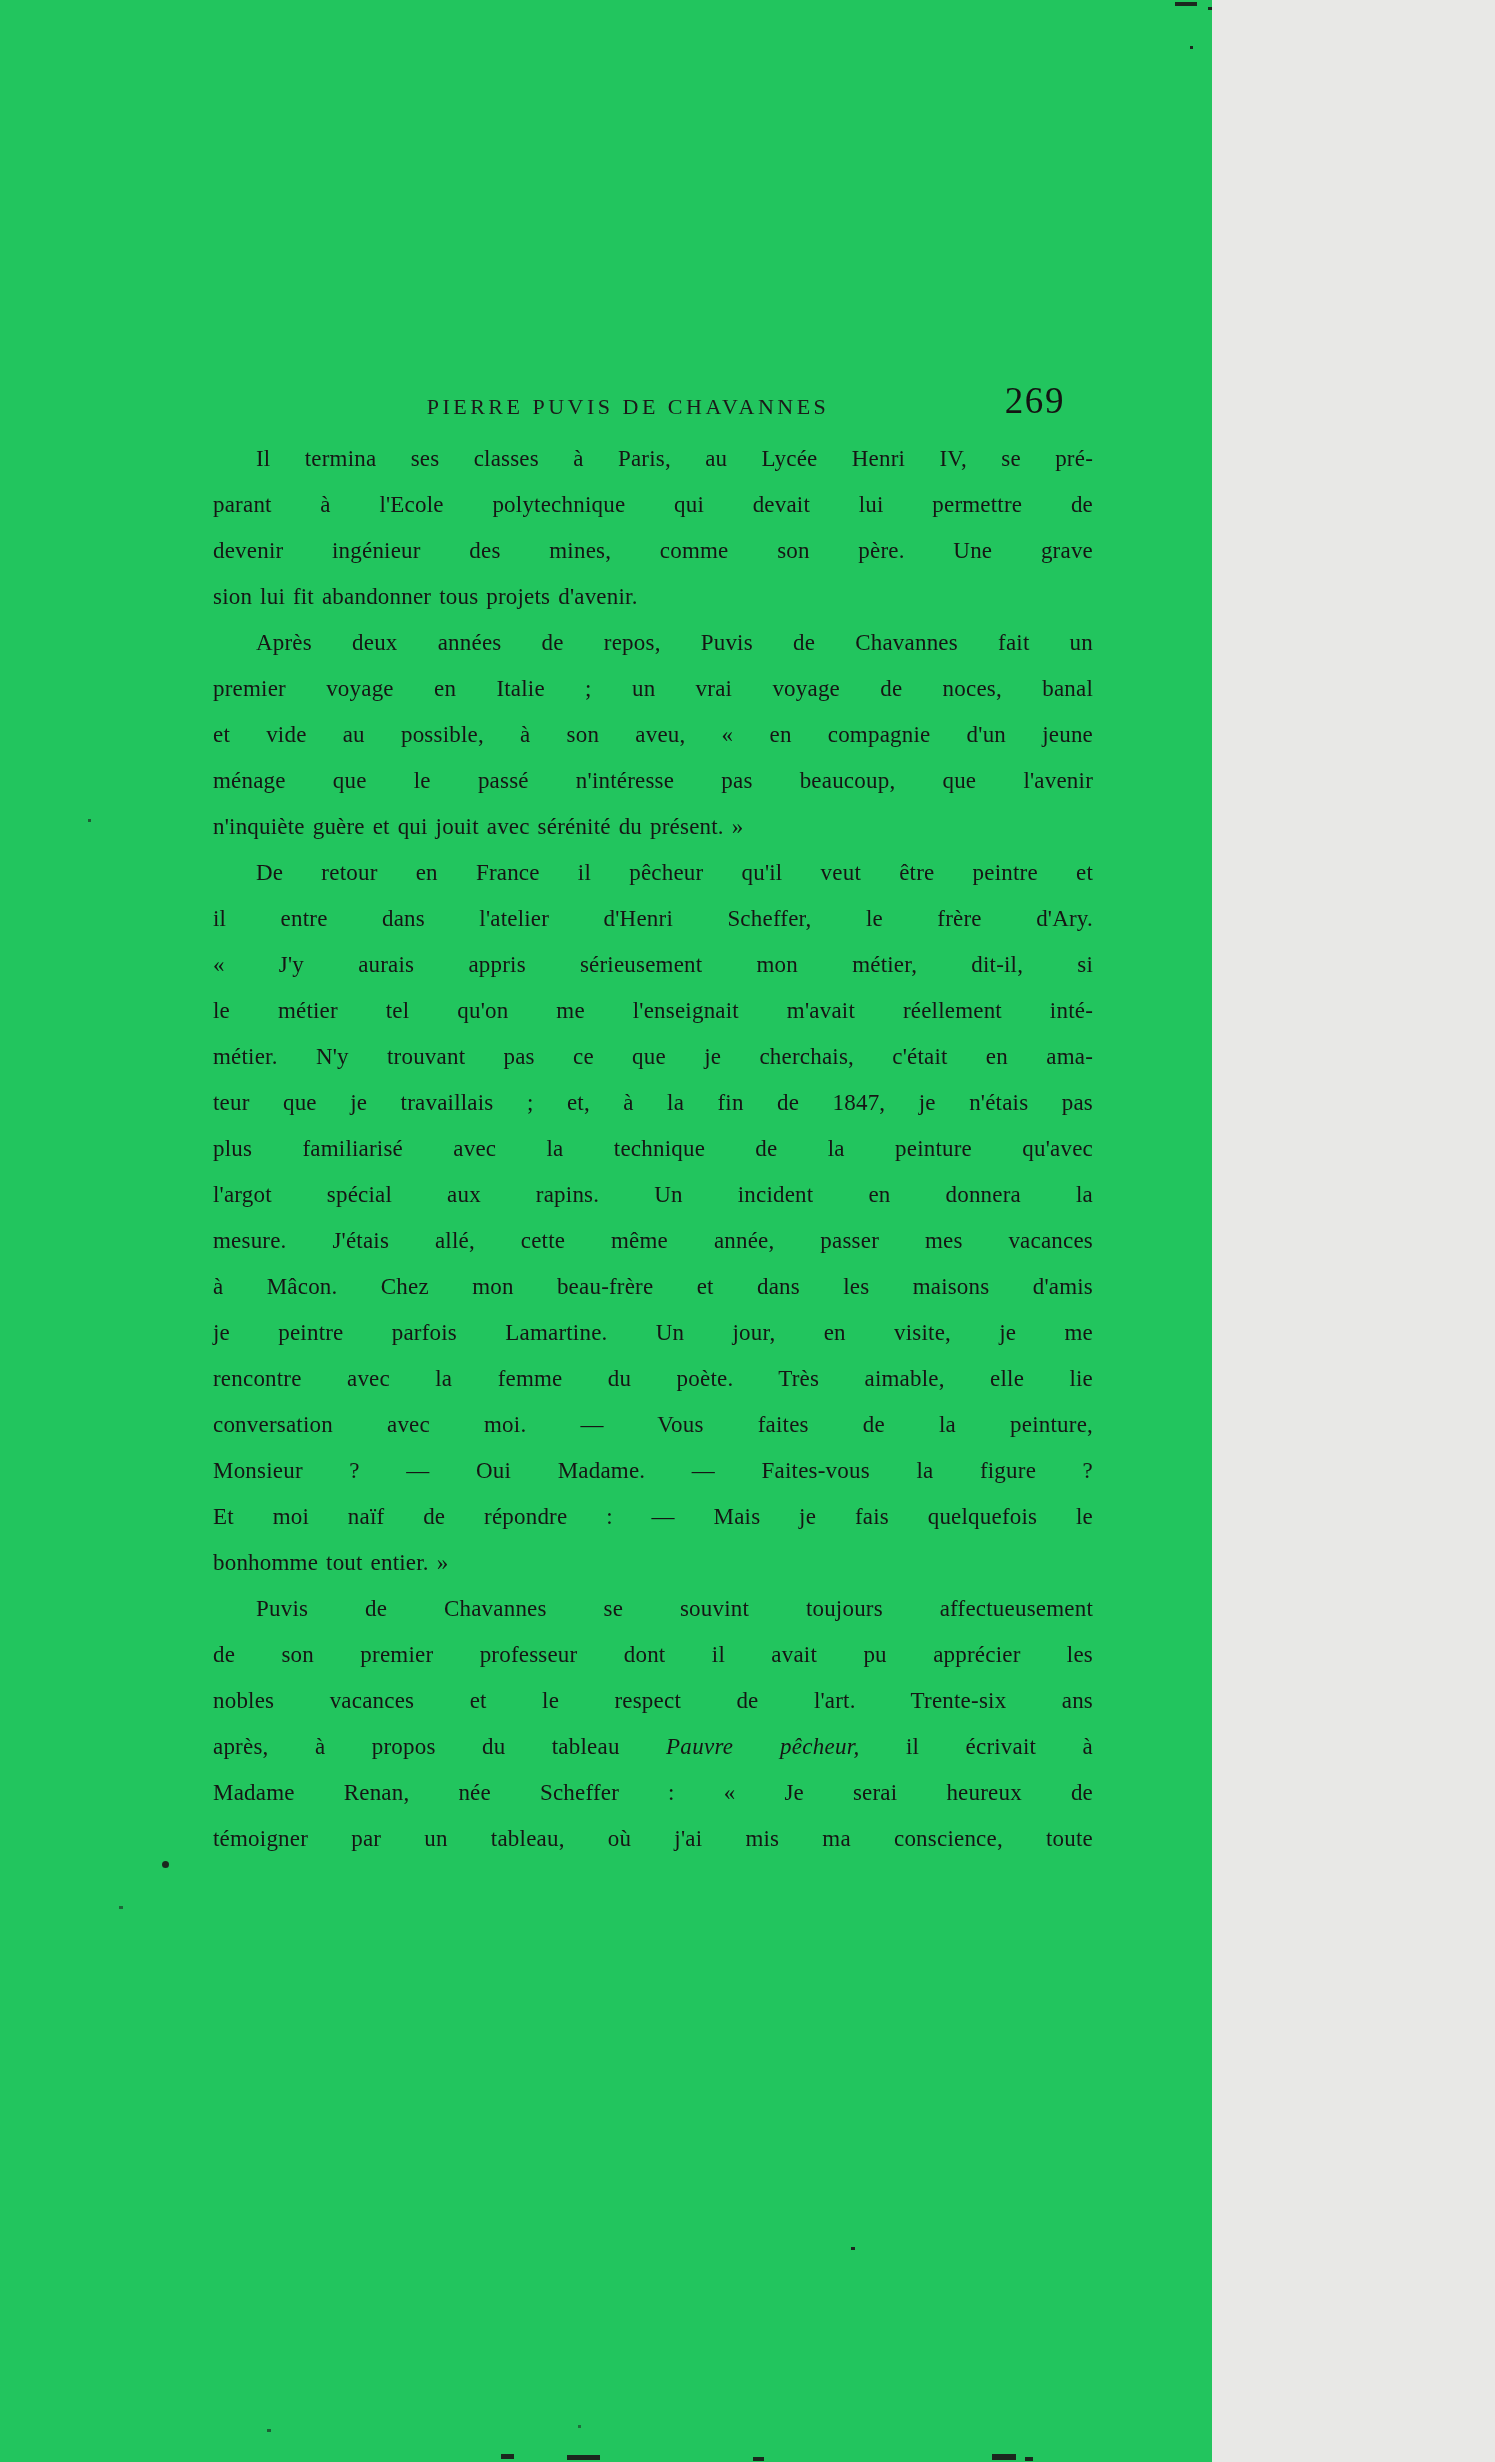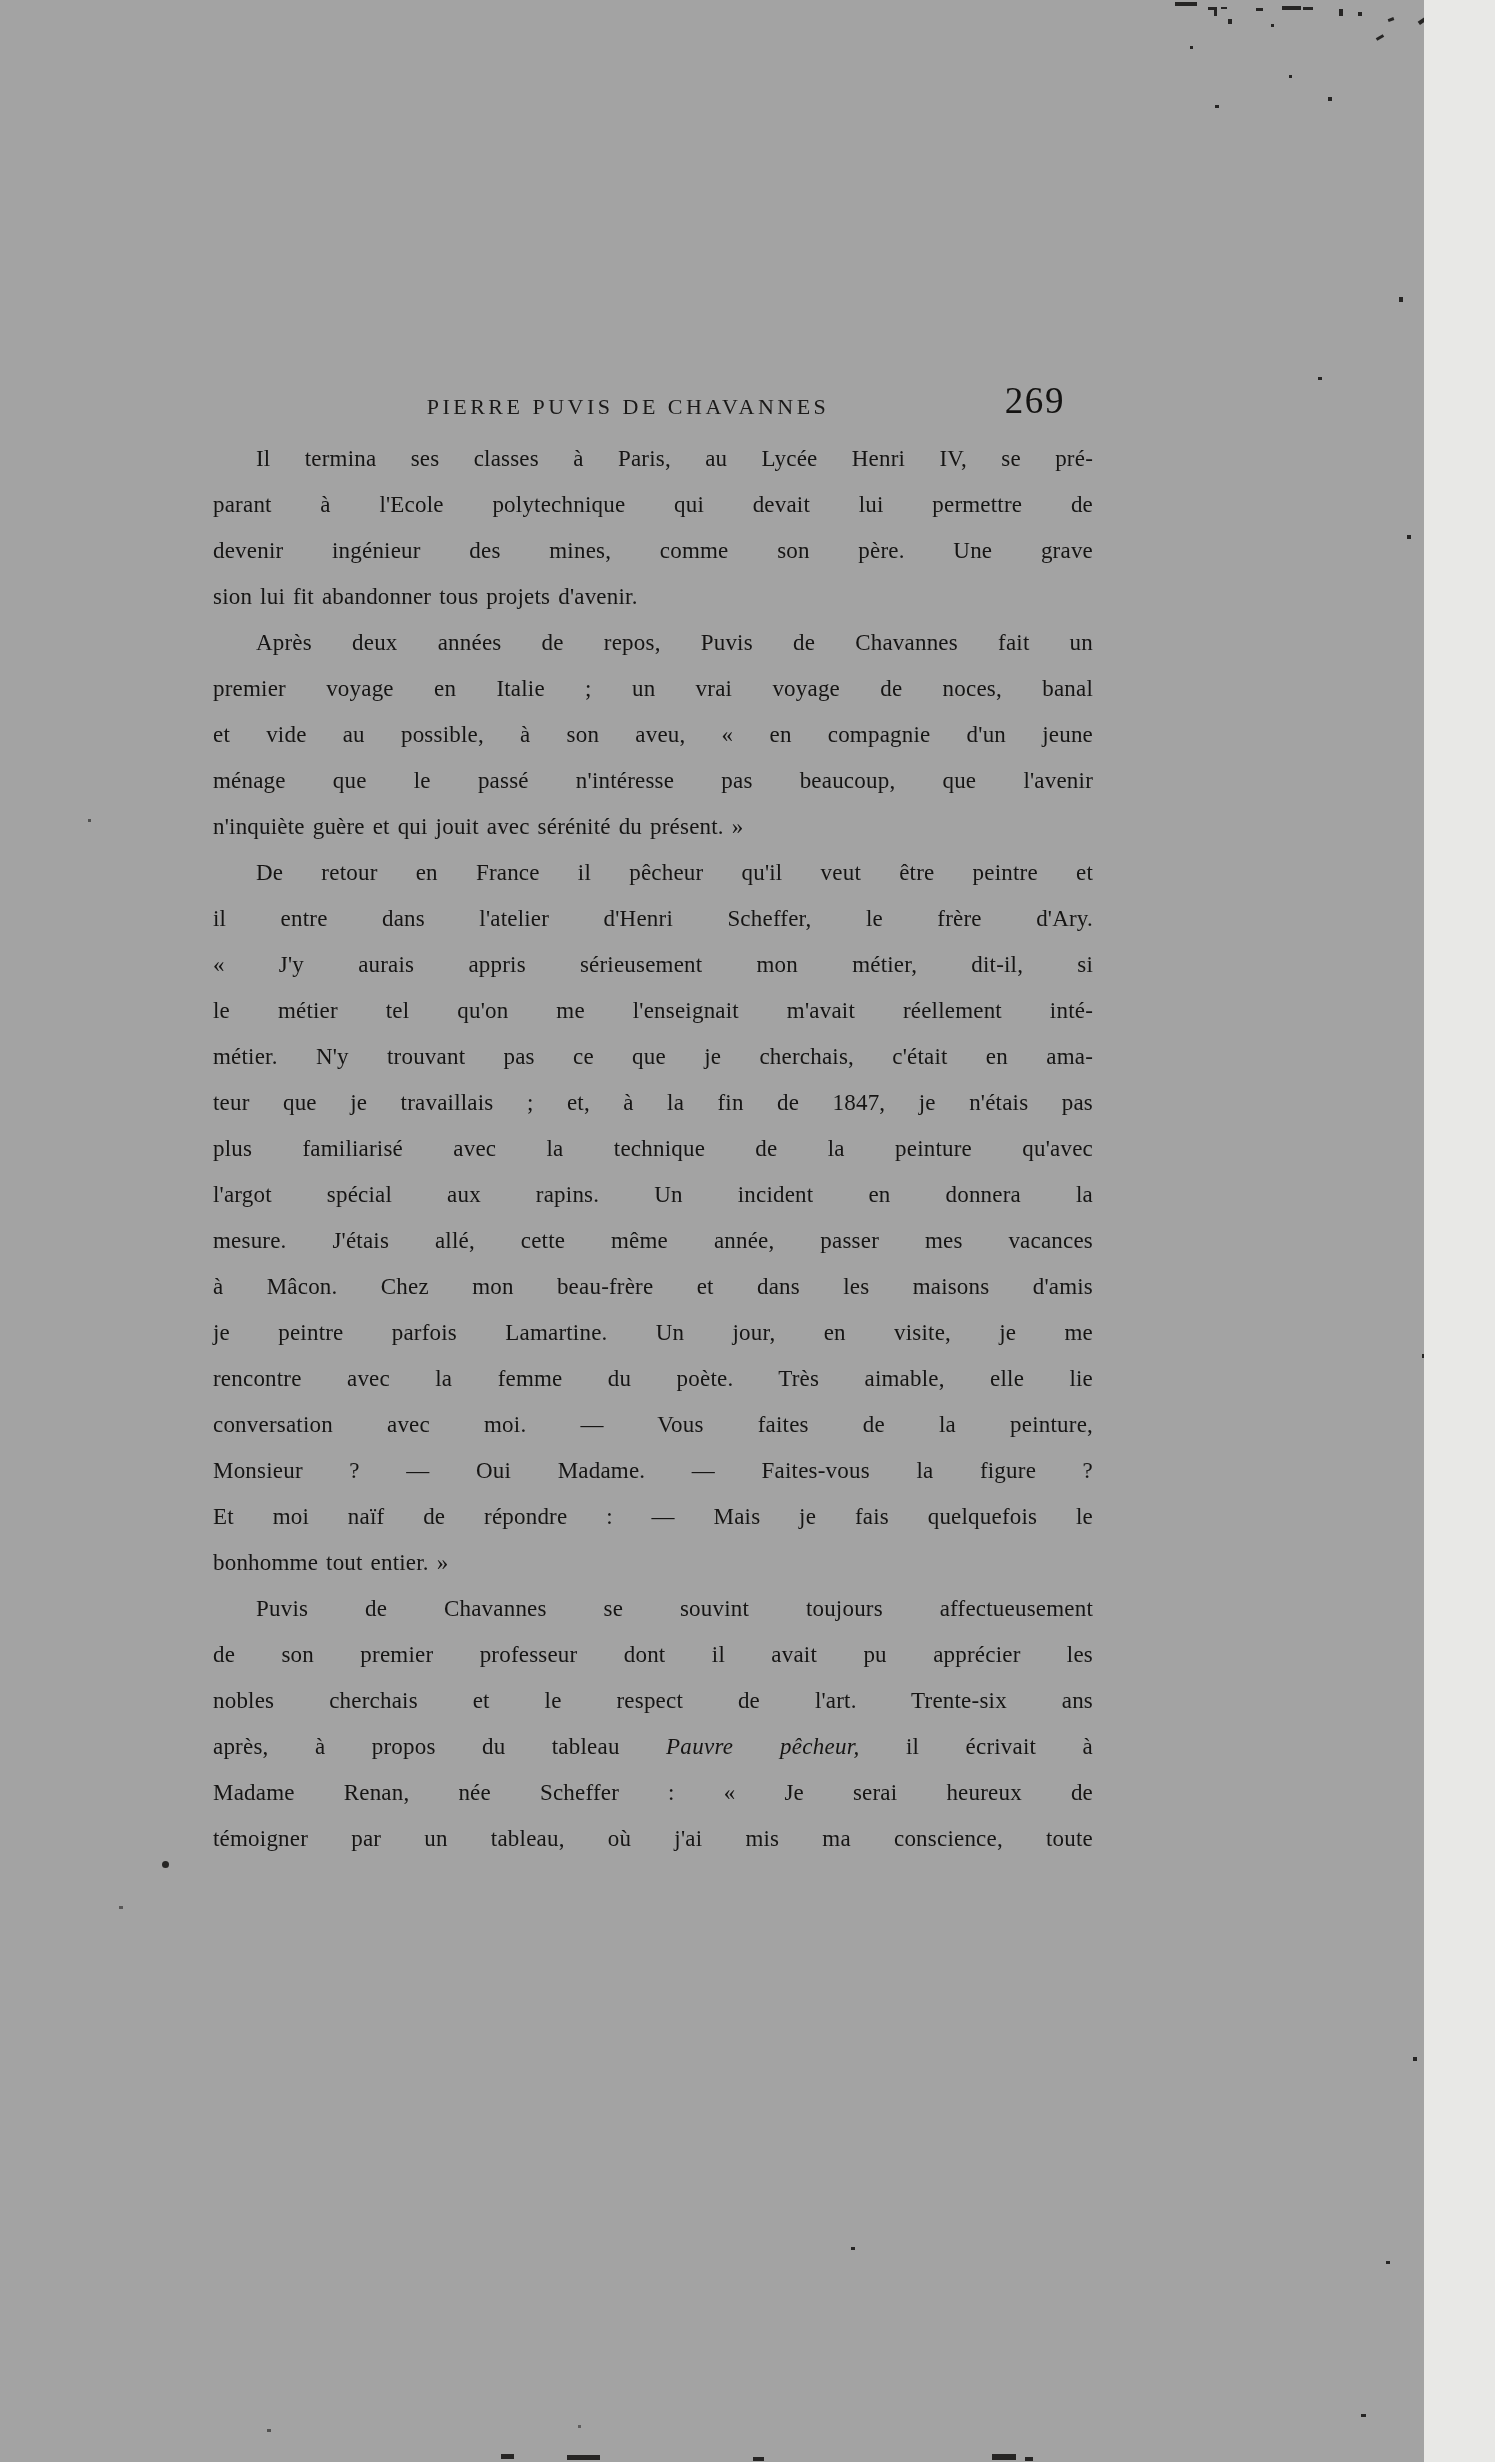--- a/index.html
+++ b/index.html
@@ -2,23 +2,23 @@
 <html style="font-size:12.6px"><head>
 <meta charset="utf-8">
 <style>
   html, body {
     margin: 0;
     padding: 0;
     background: #e8e8e6;
   }
   .page {
     position: relative;
-    width: 1424px;
+    width: 1212px;
     height: 2462px;
-    background: #a3a3a3;
+    background: #22c55e;
     overflow: hidden;
     font-family: "Liberation Serif", "DejaVu Serif", serif;
     color: #151413;
   }
   .running-header {
     position: absolute;
     left: 213px;
     top: 385px;
     width: 880px;
     height: 47px;
@@ -106,21 +106,21 @@
         <div class="line">je peintre parfois Lamartine. Un jour, en visite, je me</div>
         <div class="line">rencontre avec la femme du poète. Très aimable, elle lie</div>
         <div class="line">conversation avec moi. — Vous faites de la peinture,</div>
         <div class="line">Monsieur ? — Oui Madame. — Faites-vous la figure ?</div>
         <div class="line">Et moi naïf de répondre : — Mais je fais quelquefois le</div>
         <div class="line parend">bonhomme tout entier. »</div>
       </div>
       <div class="paragraph">
         <div class="line first">Puvis de Chavannes se souvint toujours affectueusement</div>
         <div class="line">de son premier professeur dont il avait pu apprécier les</div>
-        <div class="line">nobles cherchais et le respect de l'art. Trente-six ans</div>
+        <div class="line">nobles vacances et le respect de l'art. Trente-six ans</div>
         <div class="line"><span>après, à propos du tableau </span><i>Pauvre pêcheur,</i><span> il écrivait à</span></div>
         <div class="line">Madame Renan, née Scheffer : « Je serai heureux de</div>
         <div class="line">témoigner par un tableau, où j'ai mis ma conscience, toute</div>
       </div>
     </div>
 
   <div id="artifacts">
       <div class="artifact" style="left: 1175px; top: 2.4px; width: 22px; height: 3.9px; opacity: 0.92;"></div>
       <div class="artifact" style="left: 1208px; top: 7px; width: 8.6px; height: 3.1px; opacity: 0.92;"></div>
       <div class="artifact" style="left: 1221px; top: 7px; width: 5.5px; height: 2.4px; opacity: 0.92;"></div>

